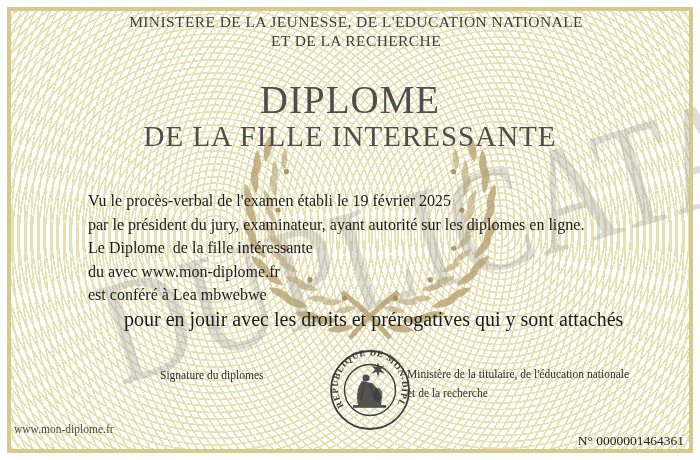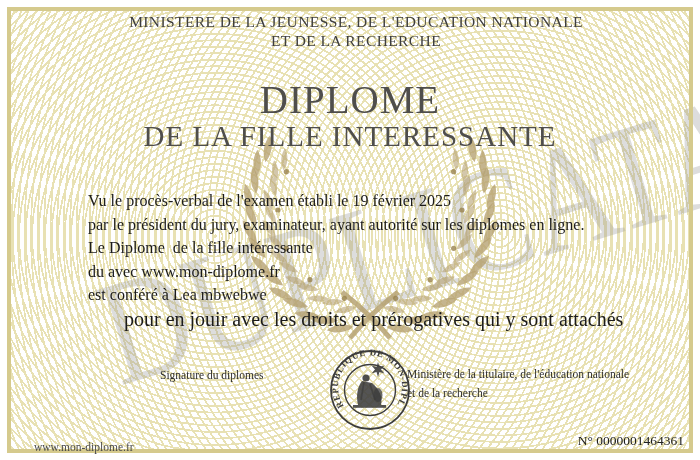--- a/index.html
+++ b/index.html
@@ -32,21 +32,21 @@
   .ttl1{top:77px;font-size:39px;letter-spacing:1px;}
   .ttl2{top:120px;font-size:29px;letter-spacing:1px;font-family:Liberation Serif, serif;}
   .bodyblock{position:absolute;left:67px;top:189px;z-index:6;color:var(--body);
              font-size:16px;line-height:23.5px;padding-left:21px;}
   .bodyline{white-space:pre;}
   .enjoy{position:absolute;left:124px;top:308px;z-index:6;color:var(--body);font-size:20px;}
   .sig{position:absolute;left:160px;top:369px;z-index:6;color:#2e2e2e;font-size:11.5px;}
   .ministry{position:absolute;left:407px;top:365px;z-index:6;color:#2e2e2e;
             font-size:11.5px;line-height:19px;width:270px;}
   .seal{position:absolute;left:328px;top:348px;z-index:5;}
-  .site{position:absolute;left:14px;top:441px;z-index:6;color:var(--footer);font-size:11.5px;margin-left:20px;}
+  .site{position:absolute;left:14px;top:423px;z-index:6;color:var(--footer);font-size:11.5px;}
   .num{position:absolute;right:16px;top:433px;z-index:6;color:#202020;font-size:13.5px;}
 </style>
 </head>
 <body>
 
 <div class="cert" style="--border: #d5ca8d; --rings: #e4dca6; --wreath: #b6a273; --berry: #99824e; --title: #4f4e4c; --header: #3e3e3e; --body: #1b1b1b; --watermark: #9a9a9a; --seal: #3c3c3c; --footer: #4a4a4a;">
 
   <div class="rings"></div>
 
   <div class="watermark">DUPLICATA</div>

